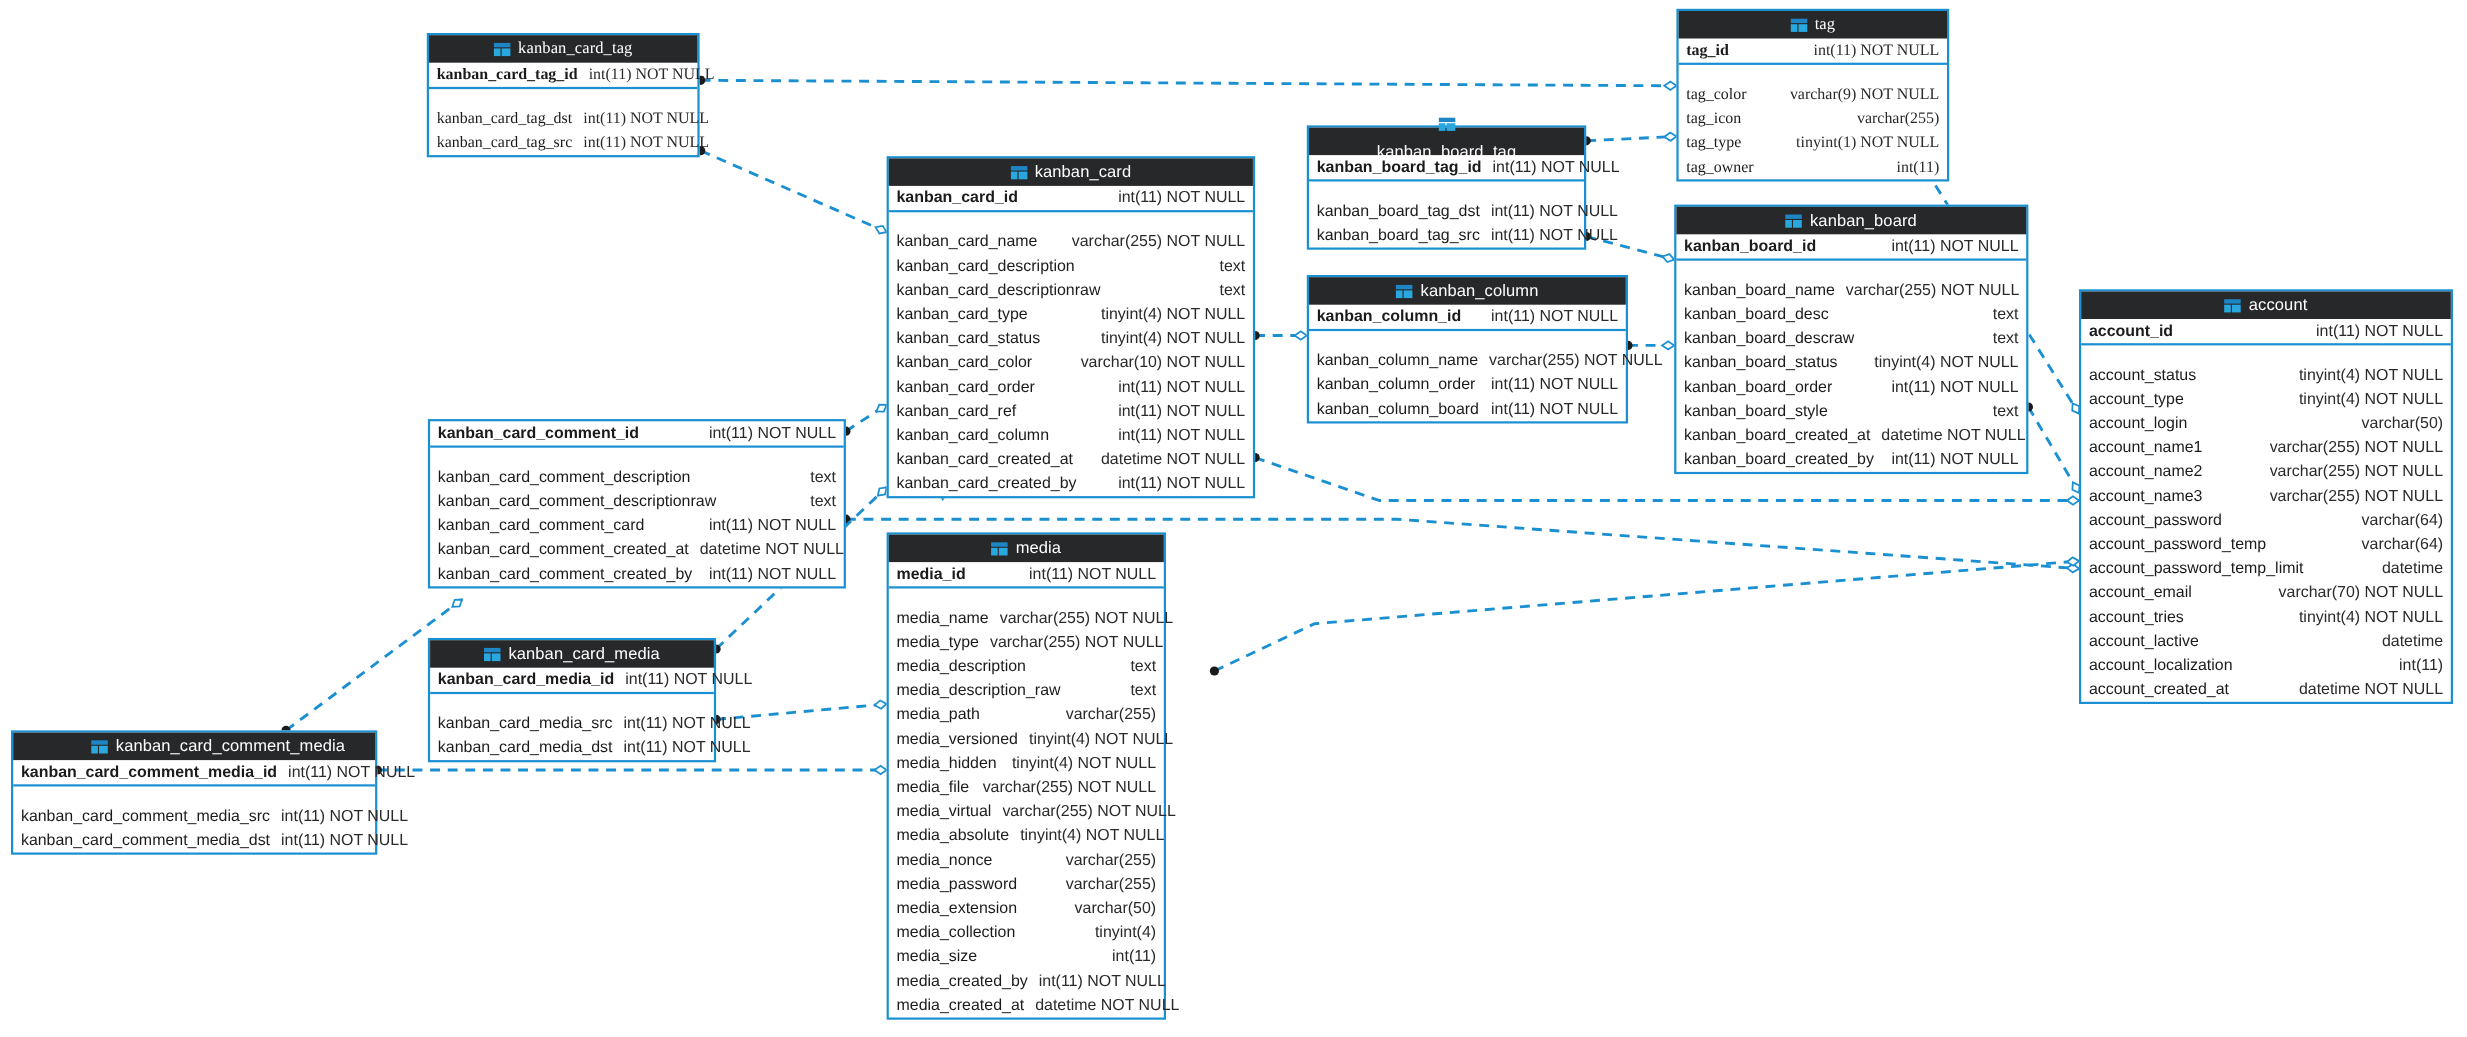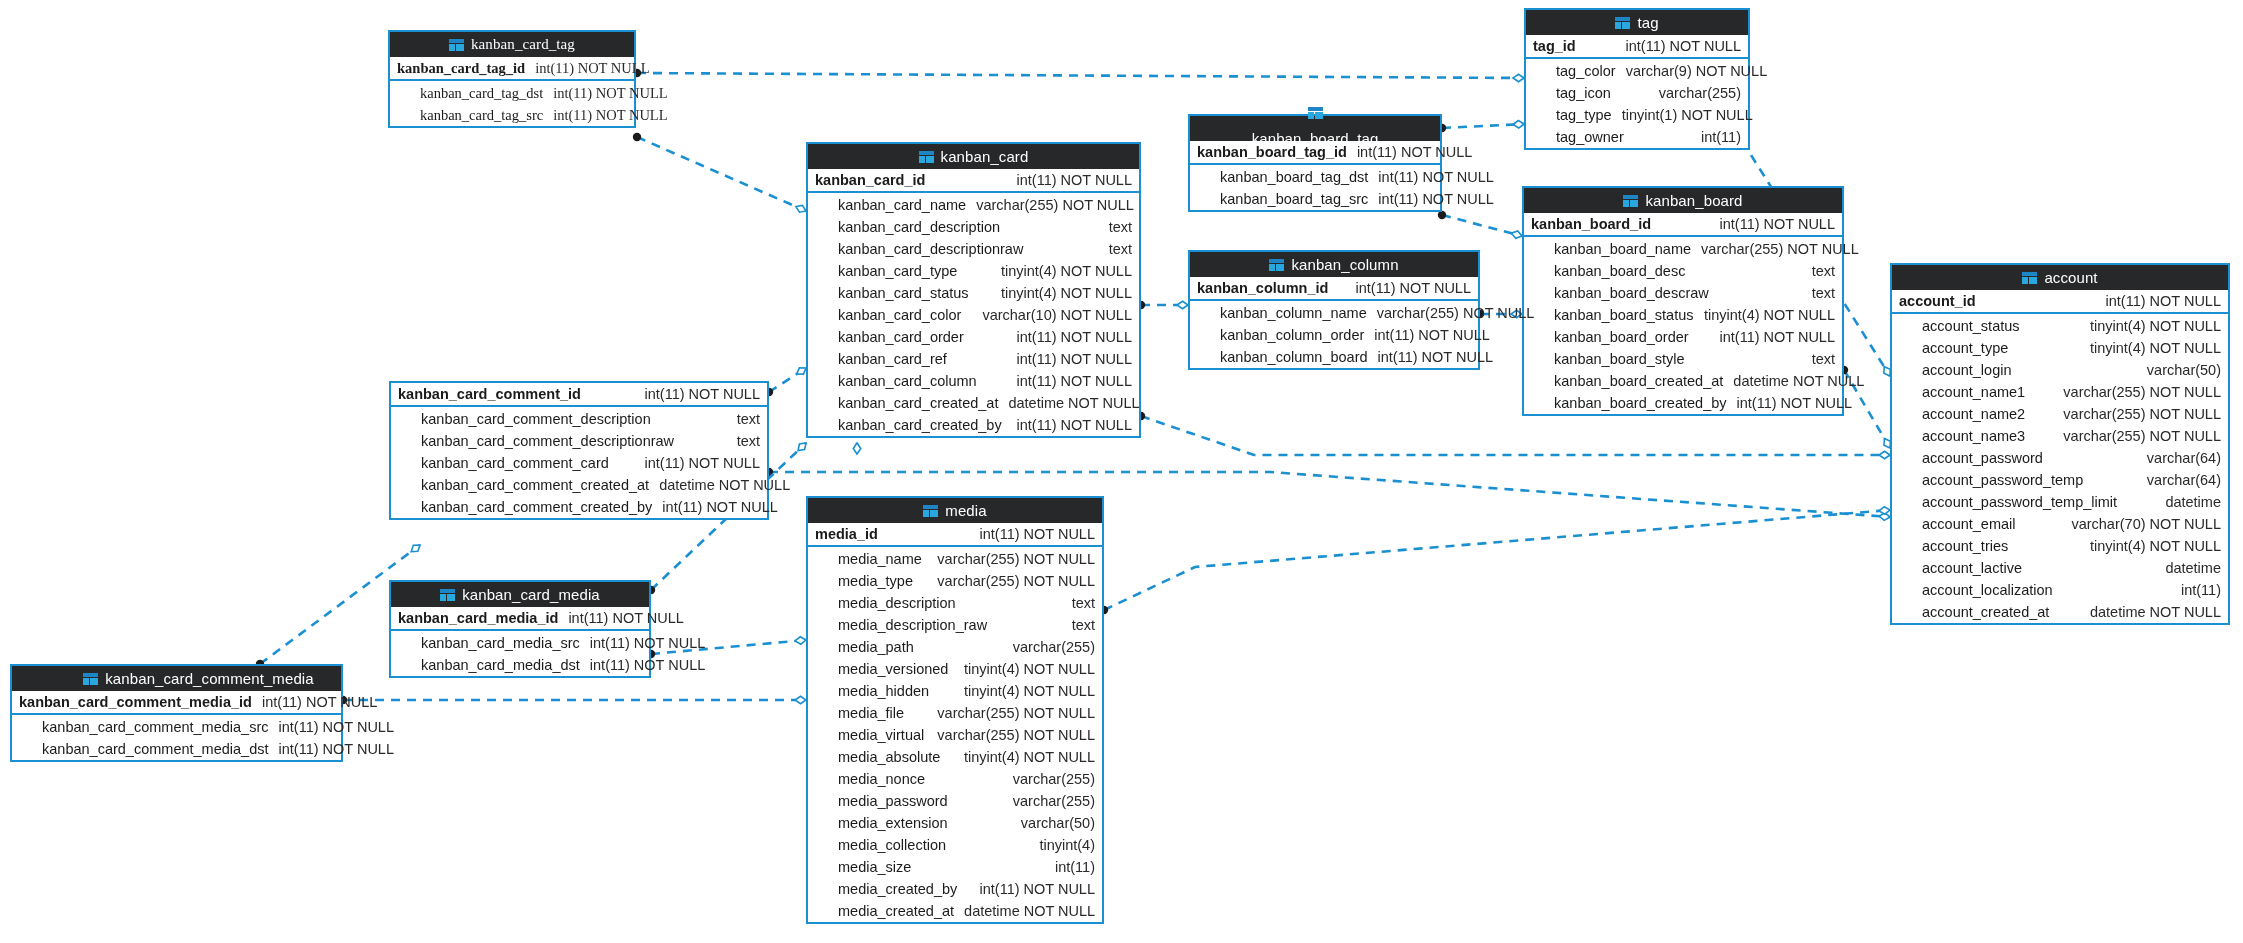--- a/index.html
+++ b/index.html
@@ -58,21 +58,21 @@
     line-height:22px;
     font-size:14.5px;
     color:#1b1b1b;
     padding:0 7px;
     white-space:nowrap;
     box-sizing:border-box;
   }
   .fld .nm{text-align:left;}
   .fld .ty{text-align:right;color:#2a2a2a;padding-left:10px;}
   .fld.pk .nm{font-weight:bold;}
-  .body-rows{padding-top:1px;margin-left:23px;}
+  .body-rows{padding-top:16px;}
 </style>
 </head>
 <body>
 
 <div id="canvas">
   <svg id="edges" viewBox="0 0 2243 943" xmlns="http://www.w3.org/2000/svg">
       <g>
         <polyline points="637,73 1524,78" fill="none" stroke="#1a8fd1" stroke-width="2.6" stroke-dasharray="9 7" stroke-linecap="butt"></polyline>
         <circle cx="637" cy="73" r="4.2" fill="#1b1b1b"></circle>
         <polygon points="1524,78 1518.4789490467833,81.71893753268128 1513.0001747612364,77.93799422075105 1518.521225714453,74.21905668806977" fill="#ffffff" stroke="#1a8fd1" stroke-width="1.6"></polygon>
@@ -176,21 +176,21 @@
         <div class="fld">
           <span class="nm">kanban_card_tag_dst</span>
           <span class="ty">int(11) NOT NULL</span>
         </div>
         <div class="fld">
           <span class="nm">kanban_card_tag_src</span>
           <span class="ty">int(11) NOT NULL</span>
         </div>
       </div>
     </div>
-    <div class="table-box" style="left: 1524px; top: 8px; width: 226px; border-color: rgb(26, 143, 209);">
+    <div class="table-box" style="left: 1524px; top: 8px; width: 248px; border-color: rgb(26, 143, 209); font-family: Liberation Serif, serif;">
       <div class="tbl-header" style="background: rgb(38, 40, 42); color: rgb(255, 255, 255);">
         <span class="tbl-icon">
           <i class="r1"></i>
           <i class="c1"></i>
           <i class="c2"></i>
         </span>
         <span>tag</span>
       </div>
       <div class="pk-row" style="border-bottom-color: rgb(26, 143, 209);">
         <div class="fld pk">
@@ -482,21 +482,21 @@
         <div class="fld">
           <span class="nm">kanban_card_comment_created_at</span>
           <span class="ty">datetime NOT NULL</span>
         </div>
         <div class="fld">
           <span class="nm">kanban_card_comment_created_by</span>
           <span class="ty">int(11) NOT NULL</span>
         </div>
       </div>
     </div>
-    <div class="table-box" style="left: 806px; top: 496px; width: 298px; border-color: rgb(26, 143, 209);">
+    <div class="table-box" style="left: 806px; top: 484px; width: 254px; border-color: rgb(26, 143, 209);">
       <div class="tbl-header" style="background: rgb(38, 40, 42); color: rgb(255, 255, 255);">
         <span class="tbl-icon">
           <i class="r1"></i>
           <i class="c1"></i>
           <i class="c2"></i>
         </span>
         <span>media</span>
       </div>
       <div class="pk-row" style="border-bottom-color: rgb(26, 143, 209);">
         <div class="fld pk">

